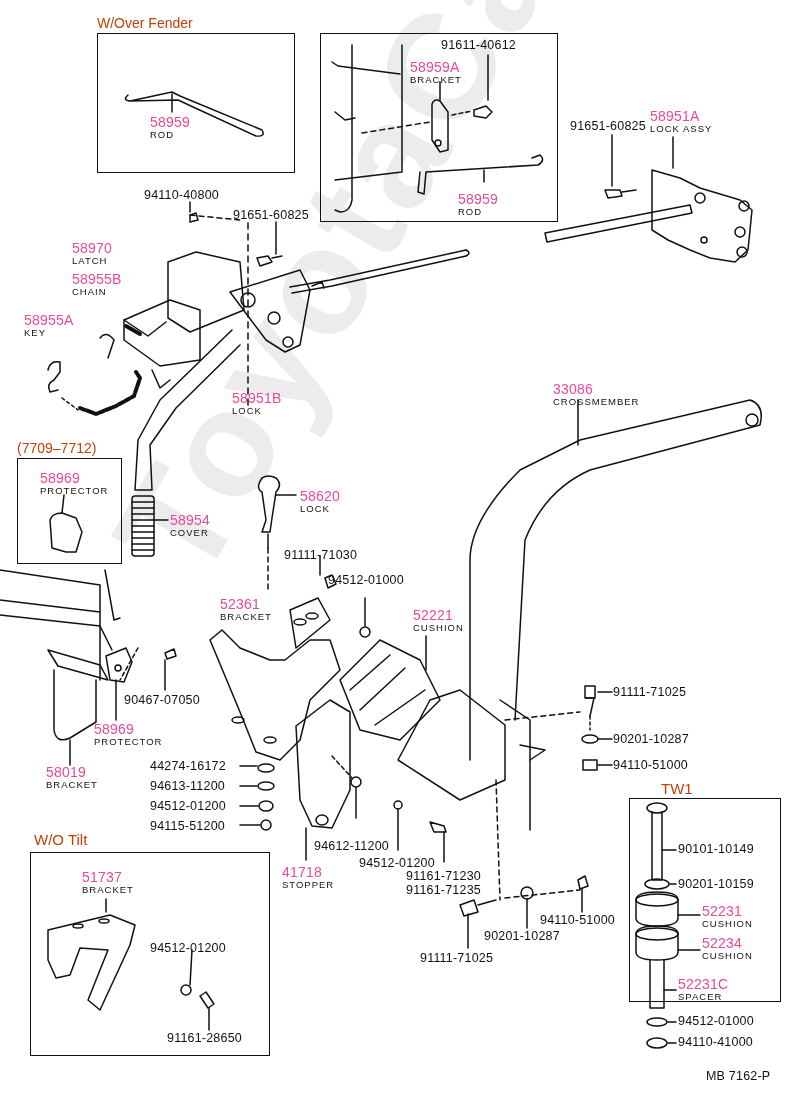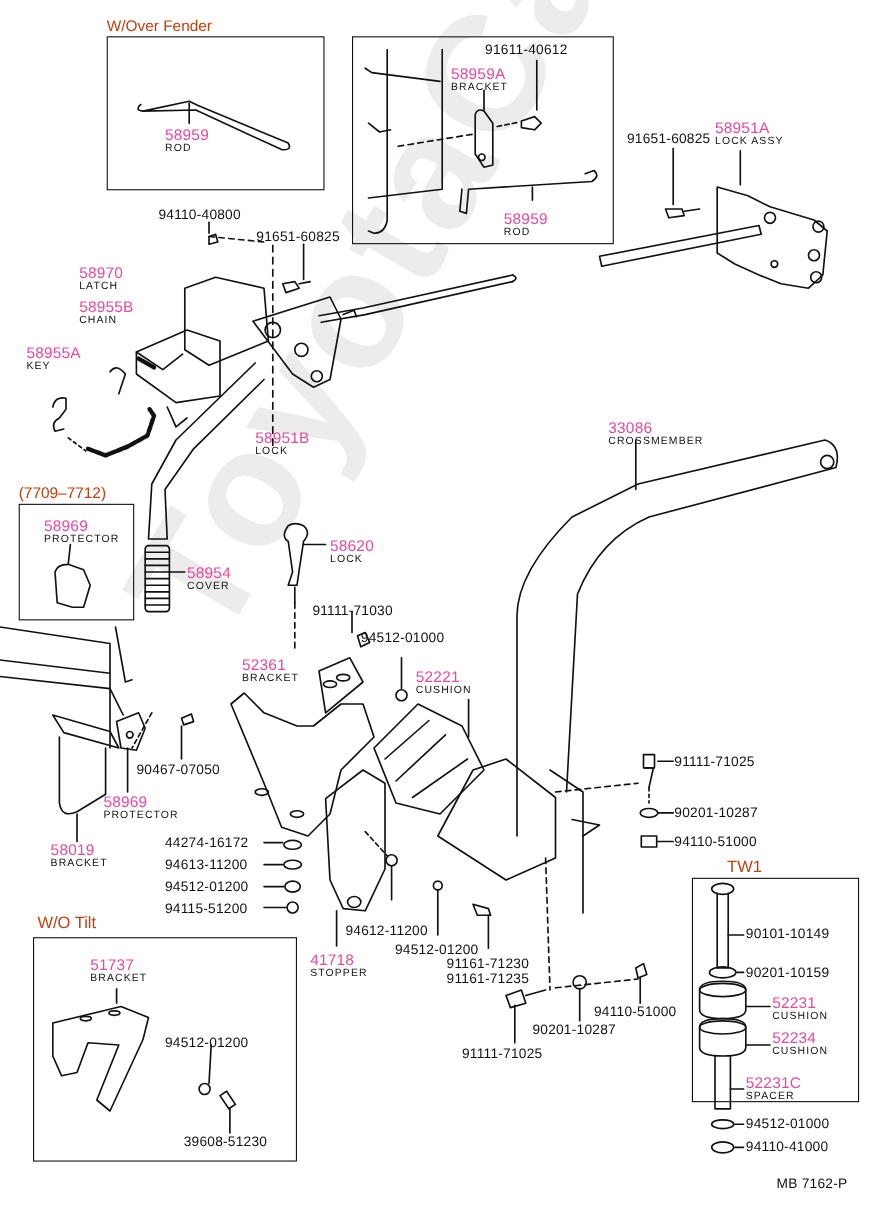--- a/index.html
+++ b/index.html
@@ -289,21 +289,21 @@
 <div class="lbl" style="left:300px;top:489px">
   <span class="num">58620</span>
     <span class="name">LOCK</span>
 </div>
 <div class="lbl pn" style="left:284px;top:549px">91111-71030</div>
 <div class="lbl pn" style="left:328px;top:574px">94512-01000</div>
 <div class="lbl" style="left:220px;top:597px">
   <span class="num">52361</span>
     <span class="name">BRACKET</span>
 </div>
-<div class="lbl" style="left:378px;top:608px">
+<div class="lbl" style="left:413px;top:608px">
   <span class="num">52221</span>
     <span class="name">CUSHION</span>
 </div>
 <div class="lbl pn" style="left:124px;top:694px">90467-07050</div>
 <div class="lbl" style="left:94px;top:722px">
   <span class="num">58969</span>
     <span class="name">PROTECTOR</span>
 </div>
 <div class="lbl" style="left:46px;top:765px">
   <span class="num">58019</span>
@@ -326,21 +326,21 @@
 <div class="lbl pn" style="left:613px;top:759px">94110-51000</div>
 <div class="lbl pn" style="left:420px;top:952px">91111-71025</div>
 <div class="lbl pn" style="left:484px;top:930px">90201-10287</div>
 <div class="lbl pn" style="left:540px;top:914px">94110-51000</div>
 
 <div class="lbl" style="left:82px;top:870px">
   <span class="num">51737</span>
     <span class="name">BRACKET</span>
 </div>
 <div class="lbl pn" style="left:150px;top:942px">94512-01200</div>
-<div class="lbl pn" style="left:167px;top:1032px">39608-51230</div>
+<div class="lbl pn" style="left:167px;top:1032px">91161-28650</div>
 
 <div class="lbl pn" style="left:678px;top:843px">90101-10149</div>
 <div class="lbl pn" style="left:678px;top:878px">90201-10159</div>
 <div class="lbl" style="left:702px;top:904px">
   <span class="num">52231</span>
     <span class="name">CUSHION</span>
 </div>
 <div class="lbl" style="left:702px;top:936px">
   <span class="num">52234</span>
     <span class="name">CUSHION</span>

